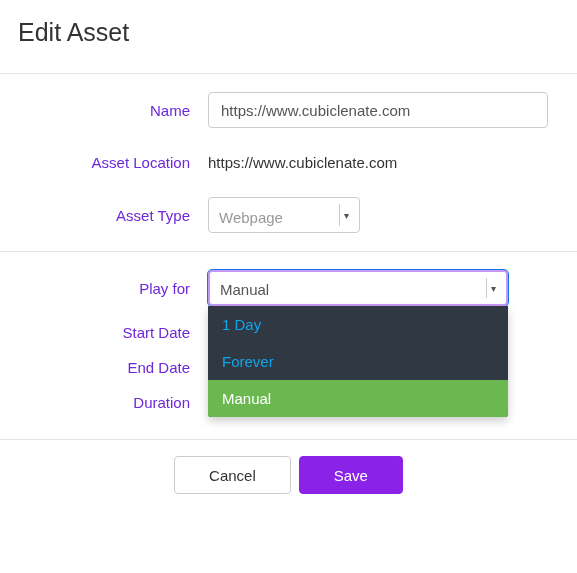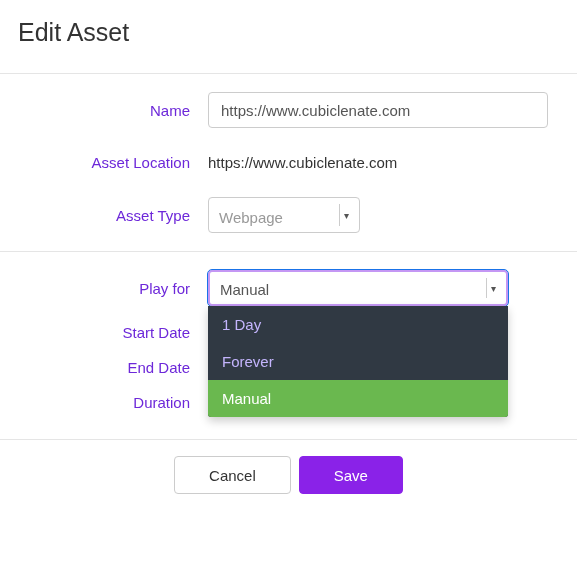--- a/index.html
+++ b/index.html
@@ -90,21 +90,21 @@
       width: 300px;
       background: #303943;
       border-radius: 0 0 3px 3px;
       overflow: hidden;
       z-index: 10;
       box-shadow: 0 4px 10px rgba(0,0,0,0.2);
     }
     .dropdown-item {
       padding: 10px 14px;
       font-size: 15px;
-      color: #c4b5fd;
+      color: #0ea5e9;
       cursor: pointer;
     }
     .dropdown-item.selected {
       background: #6ab84f;
       color: #fff;
     }
     .footer {
       padding: 16px 18px;
       display: flex;
       justify-content: center;

